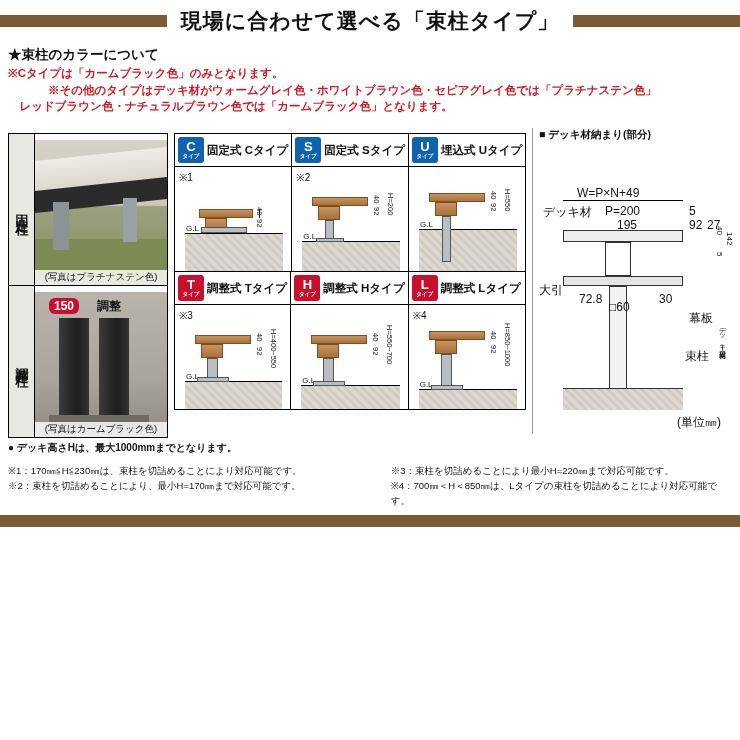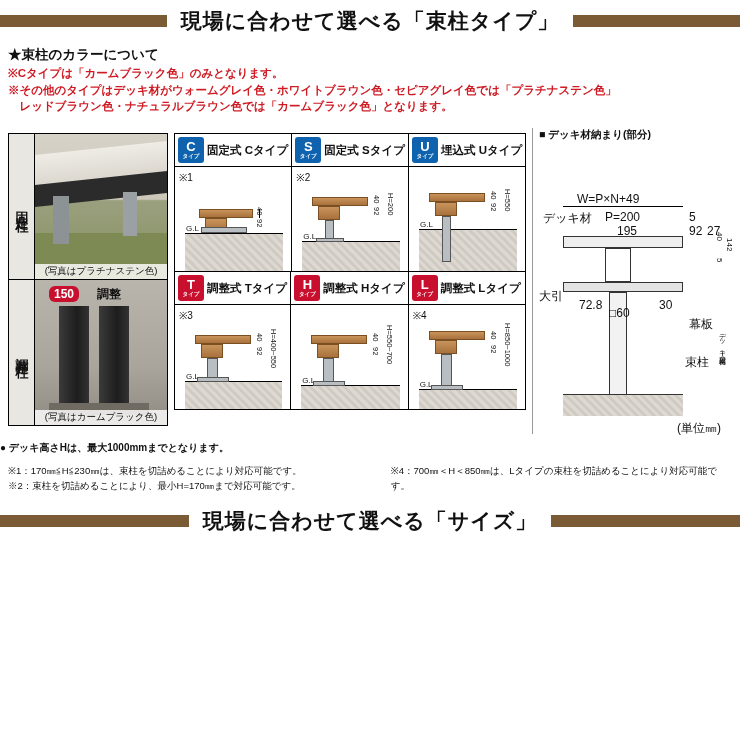--- a/index.html
+++ b/index.html
@@ -38,21 +38,21 @@
 
   
   .leftcol { position:absolute; left:8px; top:133px; width:160px; }
   .photo-row { display:flex; border:1px solid #000; border-bottom:none; }
   .photo-row:last-child { border-bottom:1px solid #000; }
   .photo-label {
     width:26px; background:#e9e7e2; border-right:1px solid #000;
     display:flex; align-items:center; justify-content:center;
     font-size:13px; font-weight:bold; writing-mode:vertical-rl; letter-spacing:4px;
   }
-  .photo-box { position:relative; width:133px; height:145px; overflow:hidden; background:#cfcabf; }
+  .photo-box { position:relative; width:133px; height:145px; overflow:hidden; background:#cfcabf;margin-top:6px; }
   .photo-cap {
     position:absolute; left:0; bottom:0; width:100%;
     text-align:center; font-size:9.5px; background:rgba(255,255,255,.82); padding:1px 0;
   }
 
   
   .fp-sky { position:absolute; inset:0; background:linear-gradient(180deg,#d7d2c8 0%,#cdc7ba 45%,#9aa07e 46%,#86905f 100%); }
   .fp-deck { position:absolute; left:0; top:14px; width:100%; height:34px; background:linear-gradient(180deg,#efece6,#d9d5cc); transform:skewY(-6deg); }
   .fp-dark { position:absolute; left:0; top:44px; width:100%; height:22px; background:#2b2b2b; transform:skewY(-6deg); }
   .fp-post { position:absolute; left:18px; top:62px; width:16px; height:48px; background:#8d9295; }
@@ -96,24 +96,24 @@
   .gl-line { position:absolute; left:10px; right:8px; height:1px; background:#000; }
   .gl-txt { position:absolute; font-size:8px; }
   .ground { position:absolute; left:10px; right:8px; background:repeating-linear-gradient(45deg,#ddd9d2 0 3px,#cfcac2 3px 6px); border-top:1px solid #000; }
   .wood { position:absolute; background:linear-gradient(180deg,#c8945c,#a9713c); border:1px solid #7a4f22; }
   .steel { position:absolute; background:#b9bec2; border:1px solid #555; }
   .vbar { position:absolute; width:0; border-left:1px solid #000; }
   .vlab { position:absolute; font-size:7.5px; writing-mode:vertical-rl; letter-spacing:0; }
 
   
   .detail { position:absolute; left:532px; top:128px; width:200px; height:306px; border-left:1px solid #999; padding-left:6px;}
-  .detail-title { font-size:10.5px; font-weight:bold; margin-bottom:16px; }
-
-  
-  .notes { position:absolute; left:0; top:440px; width:724px; font-size:10px; line-height:1.55; }
+  .detail-title { font-size:10.5px; font-weight:bold; margin-bottom:10px; }
+
+  
+  .notes { position:absolute; left:8px; top:440px; width:724px; font-size:10px; line-height:1.55; }
   .notes .n-b { font-weight:bold; }
   .notes-2col { position:absolute; left:8px; top:463px; width:724px; display:flex; font-size:9.5px; line-height:1.6;gap:30px; }
   .notes-2col .c1 { width:368px; }
   .notes-2col .c2 { width:356px; }
 
   
   .bottom { position:absolute; left:0; top:538px; width:740px; height:202px; }
   .dimline { position:absolute; background:#000; height:1px; }
   .smalltext { position:absolute; font-size:12px; }
 </style>
@@ -122,21 +122,21 @@
 
 <div class="page">
 
   <div class="banner" style="top:4px;">
     <div class="bar"></div>
     <div class="txt">現場に合わせて選べる「束柱タイプ」</div>
   </div>
 
   <div class="note-head">★束柱のカラーについて</div>
   <div class="note-red" style="top:66px;">※Cタイプは「カームブラック色」のみとなります。</div>
-  <div class="note-red" style="top:83px;">※その他のタイプはデッキ材がウォームグレイ色・ホワイトブラウン色・セピアグレイ色では「プラチナステン色」</div>
+  <div class="note-red" style="top:83px;margin-left:40px;">※その他のタイプはデッキ材がウォームグレイ色・ホワイトブラウン色・セピアグレイ色では「プラチナステン色」</div>
   <div class="note-red" style="top:99px;">　レッドブラウン色・ナチュラルブラウン色では「カームブラック色」となります。</div>
 
   <div class="leftcol">
 
     <div class="photo-row">
       <div class="photo-label">固定柱</div>
       <div class="photo-box">
         <div class="fp-sky"></div>
         <div class="fp-deck"></div>
         <div class="fp-dark"></div>
@@ -349,27 +349,27 @@
 
   <div class="notes">
     <div class="n-b">● デッキ高さHは、最大1000mmまでとなります。</div>
   </div>
   <div class="notes-2col">
     <div class="c1">
       <div>※1：170㎜≦H≦230㎜は、束柱を切詰めることにより対応可能です。</div>
       <div>※2：束柱を切詰めることにより、最小H=170㎜まで対応可能です。</div>
     </div>
     <div class="c2">
+      <div>※3：束柱を切詰めることにより最小H=220㎜まで対応可能です。</div>
       <div>※4：700㎜＜H＜850㎜は、Lタイプの束柱を切詰めることにより対応可能です。</div>
     </div>
   </div>
 
   <div class="banner" style="top:504px;">
     <div class="bar"></div>
-    <div class="txt">現場に合わせて選べる「サイズ」</div>
   </div>
 
   <div class="bottom">
 
     
     
 
     
     
     

